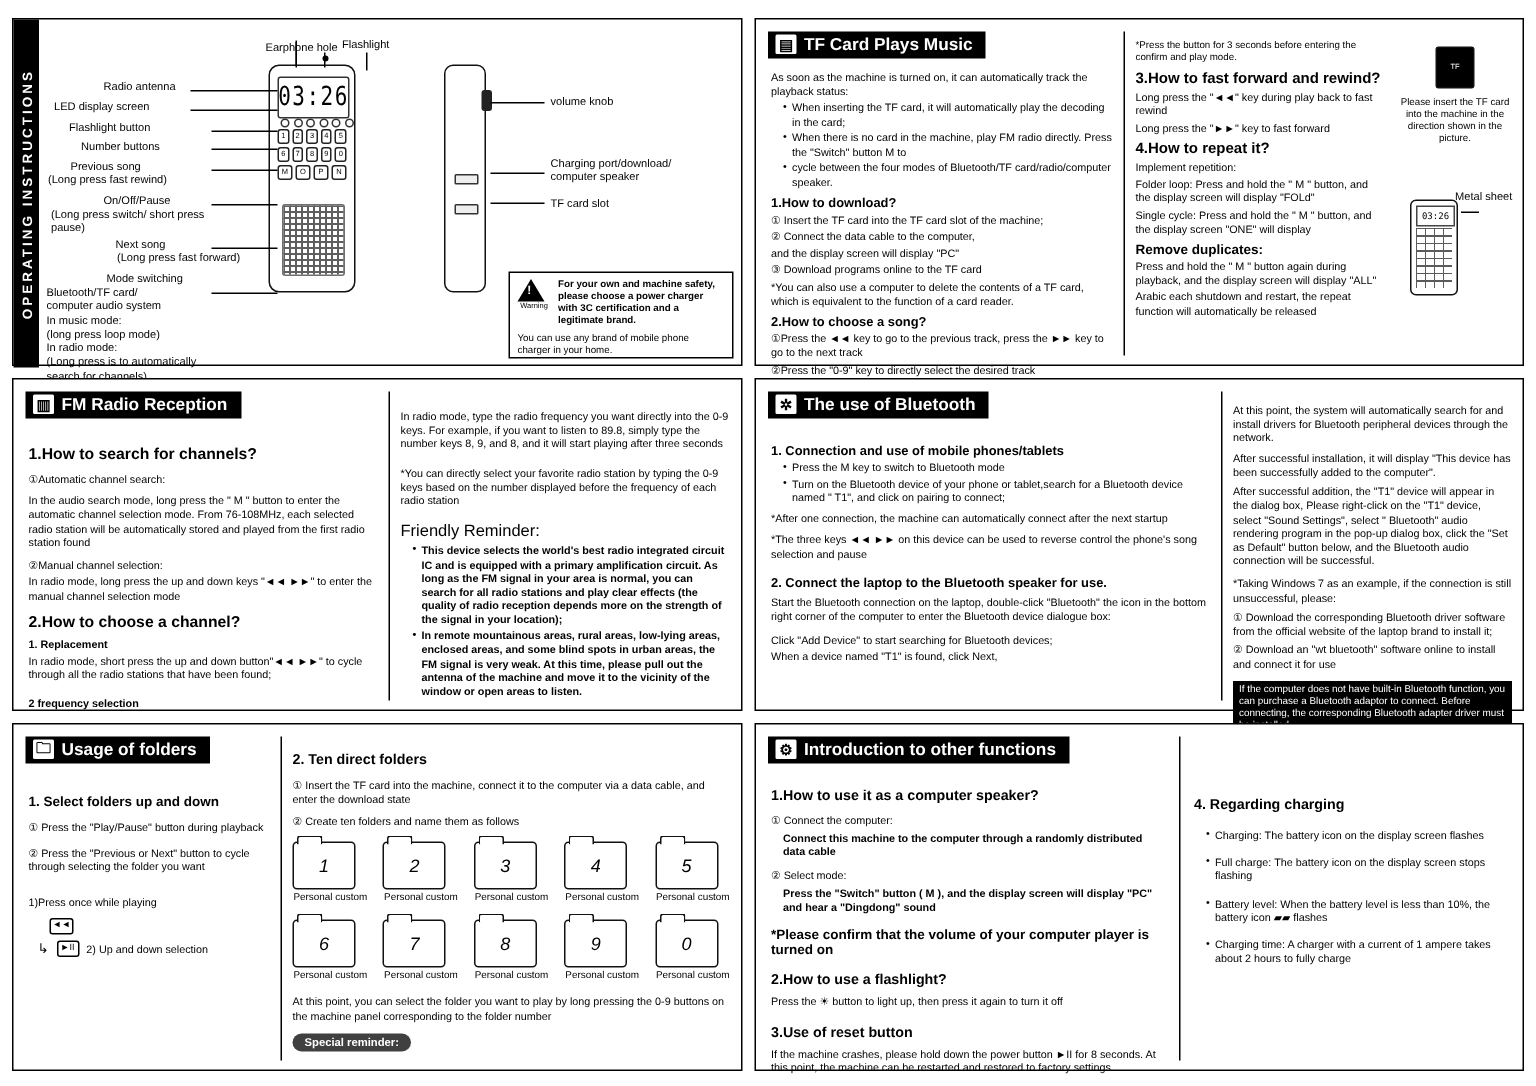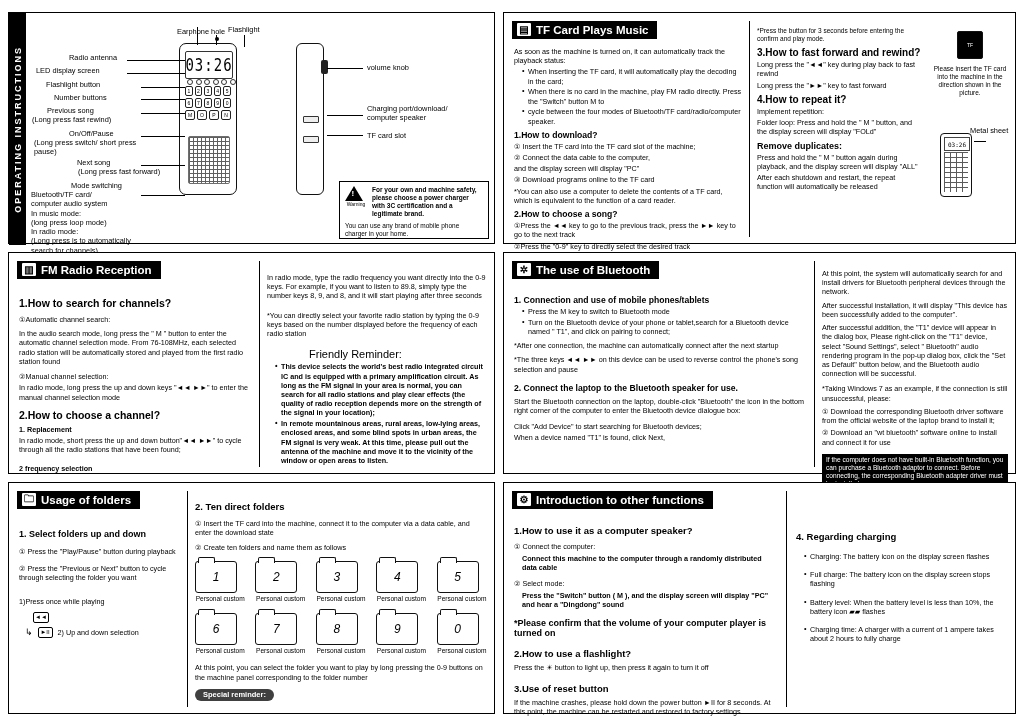--- a/index.html
+++ b/index.html
@@ -261,23 +261,24 @@
     <div class="vline" style="left:245px;top:8px;height:216px;"></div>
 
     <div class="plain" style="left:253px;top:12px;width:165px;">
       <p class="tiny">*Press the button for 3 seconds before entering the confirm and play mode.</p>
       <h3 style="font-size:10px;">3.How to fast forward and rewind?</h3>
       <p>Long press the "◄◄" key during play back to fast rewind</p>
       <p>Long press the "►►" key to fast forward</p>
       <h3 style="font-size:10px;">4.How to repeat it?</h3>
       <p>Implement repetition:</p>
       <p>Folder loop: Press and hold the " M " button, and the display screen will display "FOLd"</p>
+      <p>Single cycle: Press and hold the " M " button, and the display screen "ONE" will display</p>
       <h3 style="font-size:9px;">Remove duplicates:</h3>
       <p>Press and hold the " M " button again during playback, and the display screen will display "ALL"</p>
-      <p>After each shutdown and restart, the repeat function will automatically be released</p>
+      <p>Arabic each shutdown and restart, the repeat function will automatically be released</p>
     </div>
 
     <div class="plain" style="left:424px;top:18px;width:84px;">
       <div style="width:24px;height:26px;border:1.2px solid #111;background:#000;color:#fff;font-size:5px;display:flex;align-items:center;justify-content:center;margin:0 auto 6px auto;border-radius:2px;">TF</div>
       <p class="tiny" style="text-align:center;">Please insert the TF card into the machine in the direction shown in the picture.</p>
     </div>
     <div class="devsmall" style="left:436px;top:120px;">
       <div class="s-lcd">03:26</div>
       <div class="s-keys"></div>
     </div>
@@ -303,21 +304,21 @@
       <p class="nb" style="margin-top:4px;">1. Replacement</p>
       <p>In radio mode, short press the up and down button"◄◄ ►►" to cycle through all the radio stations that have been found;</p>
       <p class="nb" style="margin-top:10px;">2 frequency selection</p>
     </div>
 
     <div class="vline" style="left:250px;top:8px;height:206px;"></div>
 
     <div class="plain" style="left:258px;top:18px;width:220px;">
       <p>In radio mode, type the radio frequency you want directly into the 0-9 keys. For example, if you want to listen to 89.8, simply type the number keys 8, 9, and 8, and it will start playing after three seconds</p>
       <p style="margin-top:10px;">*You can directly select your favorite radio station by typing the 0-9 keys based on the number displayed before the frequency of each radio station</p>
-      <h3 style="font-size:11px;margin-top:10px;font-weight:normal;margin-left:42px;">Friendly Reminder:</h3>
+      <h3 style="font-size:11px;margin-top:10px;font-weight:normal;">Friendly Reminder:</h3>
       <ul>
         <li class="nb">This device selects the world's best radio integrated circuit IC and is equipped with a primary amplification circuit. As long as the FM signal in your area is normal, you can search for all radio stations and play clear effects (the quality of radio reception depends more on the strength of the signal in your location);</li>
         <li class="nb">In remote mountainous areas, rural areas, low-lying areas, enclosed areas, and some blind spots in urban areas, the FM signal is very weak. At this time, please pull out the antenna of the machine and move it to the vicinity of the window or open areas to listen.</li>
       </ul>
     </div>
   </div>
 
   <div class="panel" style="left:503px;top:252px;width:513px;height:222px;">
     <div style="position:absolute;left:8px;top:8px;">
       <div class="secthead">

